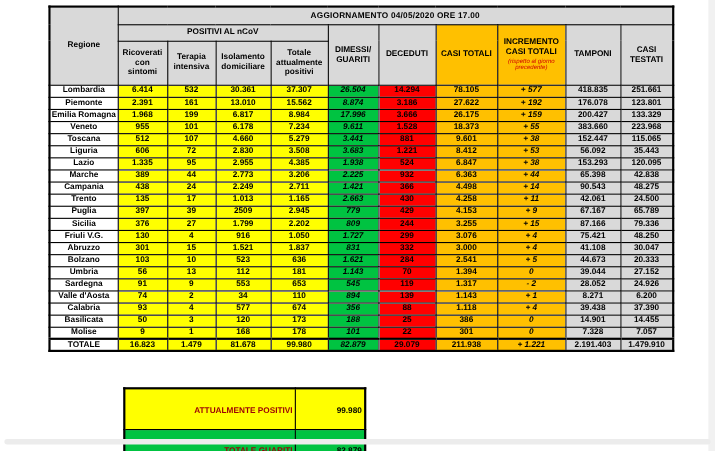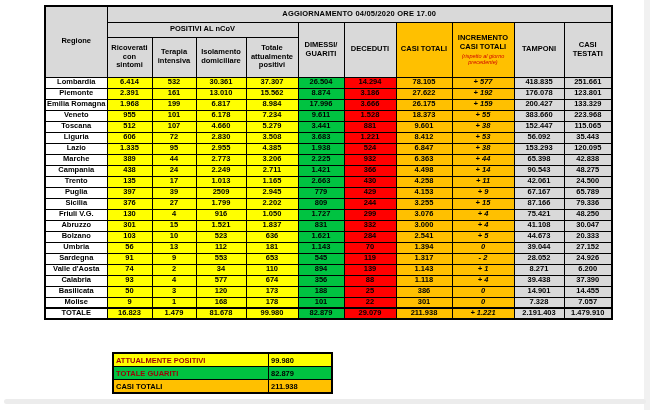--- a/index.html
+++ b/index.html
@@ -21,31 +21,31 @@
   .main-table tbody tr { height:11px; }
 
   .h-gray { background:var(--gray); }
   .h-org  { background:var(--orange); color:var(--darkred); }
   .title-cell { font-size:8.5px; letter-spacing:.2px; }
   .inc-note { display:block; font-size:5.5px; font-style:italic; font-weight:normal; color:#d00000; line-height:1.1; margin-top:1px; }
 
   .c-reg  { background:#ffffff; color:#000; }
   .c-yel  { background:var(--yellow); color:var(--darkred); }
   .c-yelb { background:var(--yellow); color:#000; }
-  .c-grn  { background:var(--green);  color:var(--darkred); }
+  .c-grn  { background:var(--green);  color:var(--darkred);font-style:italic; }
   .c-red  { background:var(--red);    color:var(--darkred); }
   .c-org  { background:var(--orange); color:#000; }
   .c-inc  { background:var(--orange); color:var(--darkred); font-style:italic; }
   .c-gry  { background:var(--gray);   color:#000; }
   .total-row td { border-top:2px solid #000000; }
 
   .summary-table { position:absolute; left:112px; top:352px; border:2px solid #000; }
   .summary-table td {
     border:1px solid #000; height:12px; font-size:7.5px; font-weight:bold;
-    text-align:left; padding:0 2px; color:#000;
+    text-align:right; padding:12px 2px; color:#000;
   }
   .summary-table .lbl { width:150px; }
   .summary-table .val { width:58px; }
   .s-yellow td { background:var(--yellow); }
   .s-green  td { background:var(--green);margin-top:34px; }
   .s-red    td { background:var(--red); }
   .s-orange td { background:var(--orange); }
   .s-yellow .lbl, .s-green .lbl, .s-red .lbl, .s-red .val { color:var(--darkred); }
 </style>
 </head>

